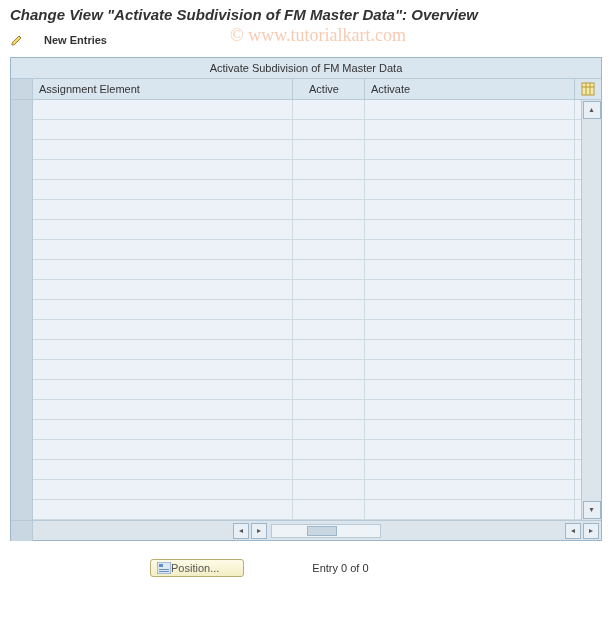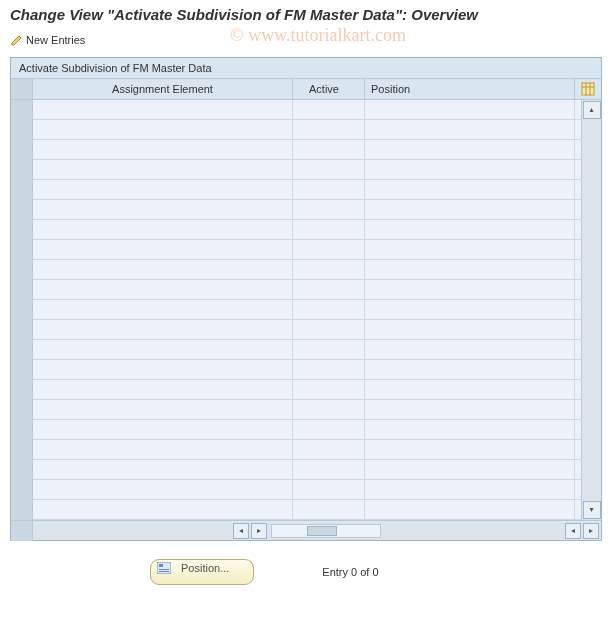--- a/index.html
+++ b/index.html
@@ -18,37 +18,39 @@
     font-size: 15px;
     color: #333;
     padding: 6px 10px 8px 10px;
   }
   .toolbar {
     padding: 2px 10px 8px 10px;
   }
   .toolbar-item {
     display: inline-flex;
     align-items: center;
-    gap: 2px;
+    gap: 20px;
     font-size: 11px;
     color: #333;
     cursor: pointer;
+    font-weight: bold;
   }
   .pencil-icon svg { display: block; }
   .panel {
     margin: 0 10px 4px 10px;
     border: 1px solid #9db6c9;
     background: #e8eff5;
   }
   .panel-header {
     background: #d9e5ef;
     border-bottom: 1px solid #b8cad8;
     padding: 4px 8px;
     font-size: 11px;
     color: #333;
+    text-align: center;
   }
   .grid-header-row {
     display: flex;
     background: #d9e5ef;
     border-bottom: 1px solid #b8cad8;
   }
   .grid-header-row .sel-col,
   .grid-body-row .sel-col {
     width: 22px;
     background: #c9d7e2;
@@ -58,21 +60,21 @@
   }
   .grid-header-row .col-h {
     padding: 3px 6px;
     border-right: 1px solid #b8cad8;
     font-size: 11px;
     color: #333;
     background: #d9e5ef;
     height: 20px;
     line-height: 14px;
   }
-  .col-assignment { width: 260px; text-align: center; }
+  .col-assignment { width: 260px; }
   .col-active { width: 62px; margin-left: 10px; }
   .col-separator { width: 210px; }
   .col-tools {
     flex: 1;
     display:flex;
     align-items:center;
     justify-content:center;
     background:#d9e5ef;
   }
   .grid-body {
@@ -130,27 +132,27 @@
     position:relative;
   }
   .htrack .thumb {
     position:absolute;left:35px;top:1px;width:30px;height:10px;background:#c9d7e2;border:1px solid #9db6c9;
   }
   .footer {
     display:flex;align-items:center;gap:40px;
     padding: 14px 10px 0 150px;
   }
   .position-btn {
-    display:inline-flex;align-items:center;gap:10px;
+    display:inline-flex;align-items:center;gap:0;
     background: linear-gradient(#fdfbe8,#f3eec4);
     border:1px solid #b7ae74;
-    padding:2px 24px 10px 6px;
+    padding:2px 24px 2px 6px;
     font-size:11px;color:#555;
     cursor:pointer;
-    border-radius:9px;
+    border-radius:3px;
   }
   .position-btn .pos-icon {
     width:14px;height:12px;display:inline-block;
   }
   .entry-text { font-size:11px;color:#333;margin-left:28px; }
   .watermark {
     position:absolute;
     top:25px;left:230px;
     font-size:18px;
     color: rgba(240,150,100,0.5);
@@ -177,21 +179,21 @@
   </span>
 </div>
 
 <div class="panel">
   <div class="panel-header">Activate Subdivision of FM Master Data</div>
 
   <div class="grid-header-row">
     <div class="sel-col"></div>
     <div class="col-h col-assignment">Assignment Element</div>
     <div class="col-h col-active">Active</div>
-    <div class="col-h col-separator">Position</div>
+    <div class="col-h col-separator">Activate</div>
     <div class="col-tools">
       <svg width="14" height="14" viewBox="0 0 14 14">
         <rect x="1" y="1" width="12" height="12" fill="#f6e9a9" stroke="#b89b3a"></rect>
         <line x1="1" y1="5" x2="13" y2="5" stroke="#b89b3a"></line>
         <line x1="5" y1="1" x2="5" y2="13" stroke="#b89b3a"></line>
         <line x1="9" y1="1" x2="9" y2="13" stroke="#b89b3a"></line>
       </svg>
     </div>
   </div>
 

